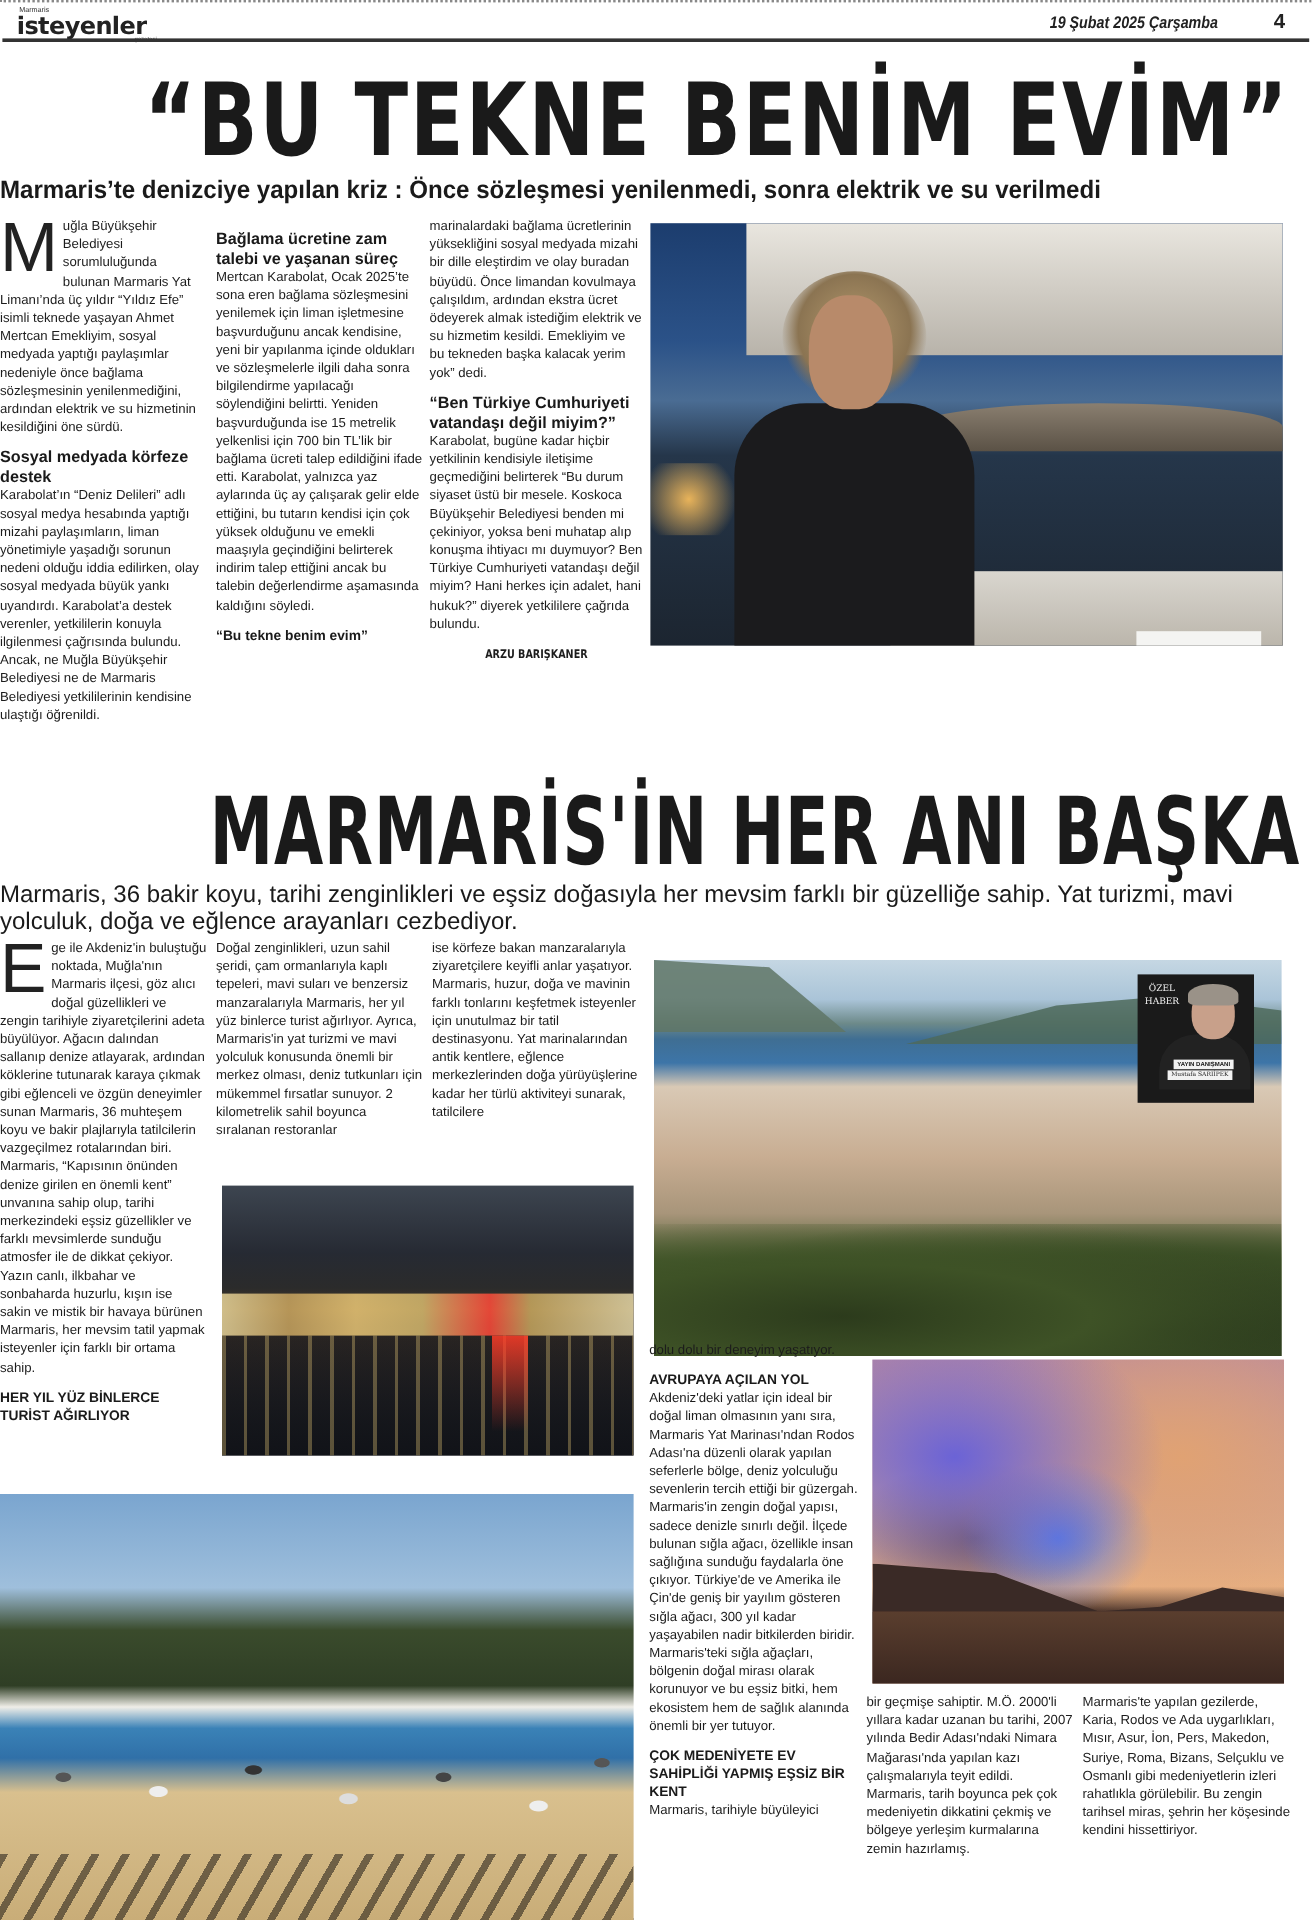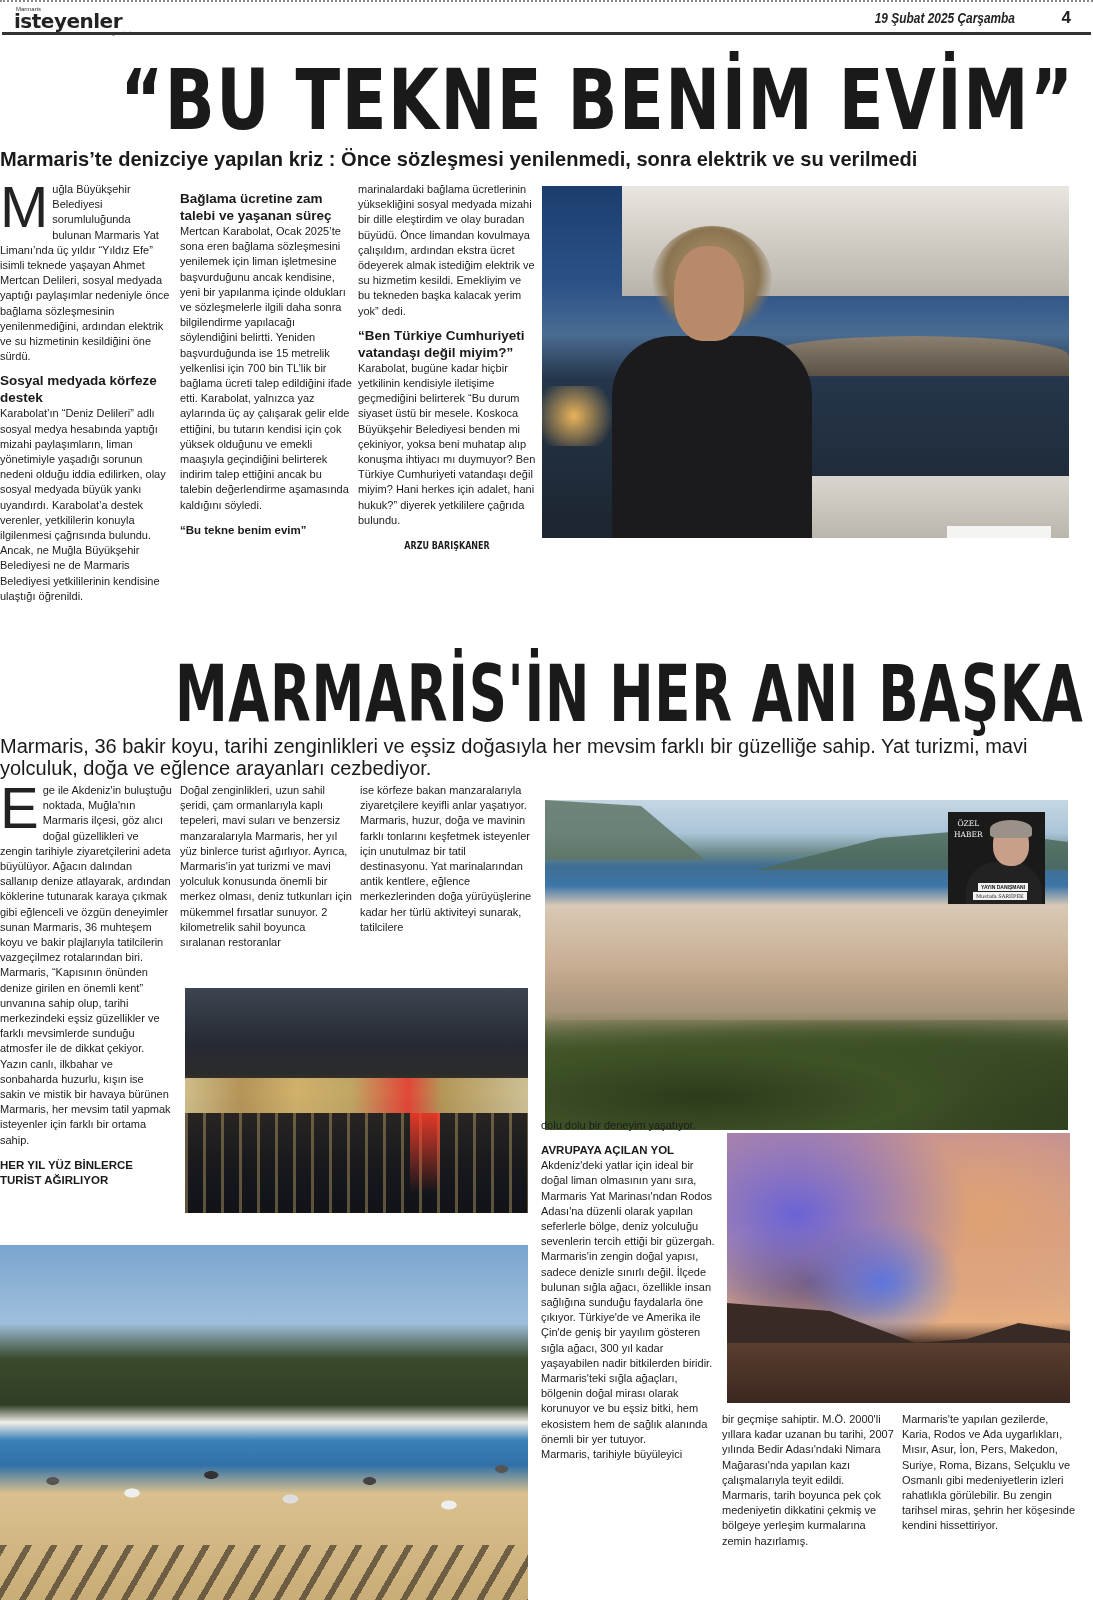--- a/index.html
+++ b/index.html
@@ -50,21 +50,21 @@
   .boat-photo .insta { position:absolute; left: 313px; top: 400px; background:#f4f4f2; padding: 2px 6px; font-size: 10px; color:#222; border-radius: 2px; }
   .boat-photo .insta .ig { display:inline-block; width: 10px; height: 10px; border: 2px solid #d4286f; border-radius: 3px; vertical-align: middle; margin-right: 3px; }
   .boat-photo .lights { position:absolute; left: 0; top: 200px; width: 80px; height: 60px; background: radial-gradient(circle at 40% 50%, #e8b35a 0%, rgba(232,179,90,0.3) 50%, rgba(0,0,0,0) 70%); }
 
   .panorama-photo { left: 545px; top: 800px; width: 523px; height: 330px;
      background:
        linear-gradient(180deg, #c5d7e3 0%, #aac4d8 10%, #6d8a8a 16%, #3f6e93 20%, #3d75a8 26%, #d9c9b5 32%, #c8ad92 50%, #a8957a 64%, #4b5e32 76%, #2f3f1f 100%); }
   .panorama-photo .mountain-l { position:absolute; left: 0; top: 0; width: 160px; height: 60px; background: #5f7566; clip-path: polygon(0 0, 60% 10%, 100% 100%, 0 100%); opacity: .85; }
   .panorama-photo .mountain-r { position:absolute; left: 210px; top: 30px; width: 313px; height: 40px; background: #4e6a5c; clip-path: polygon(0 100%, 40% 20%, 70% 0, 100% 30%, 100% 100%); opacity: .85; }
   .panorama-photo .trees { position:absolute; left: 0; top: 220px; width: 523px; height: 110px; background: radial-gradient(ellipse at 30% 70%, #2c3b1c 0%, #3e5226 40%, rgba(0,0,0,0) 80%), radial-gradient(ellipse at 80% 80%, #25331a 0%, #3a4d25 50%, rgba(0,0,0,0) 80%); }
-  .ozel-haber { left: 948px; top: 812px; width: 97px; height: 92px; background: #1a1a1a; }
+  .ozel-haber { left: 948px; top: 812px; width: 97px; height: 107px; background: #1a1a1a; }
   .ozel-haber .label { position:absolute; left: 6px; top: 6px; color: #f1f1f1; font-family: "DejaVu Serif", serif; font-size: 7.5px; line-height: 11px; text-align:center; }
   .ozel-haber .head { position:absolute; left: 45px; top: 12px; width: 36px; height: 42px; border-radius: 45%; background: #c8a08a; }
   .ozel-haber .hair2 { position:absolute; left: 42px; top: 8px; width: 42px; height: 18px; border-radius: 50% 50% 20% 20%; background: #9a9288; }
   .ozel-haber .body2 { position:absolute; left: 18px; top: 50px; width: 76px; height: 46px; border-radius: 30px 30px 0 0; background: #222; }
   .ozel-haber .tag1 { position:absolute; left: 30px; top: 71px; background:#f2f2f2; color:#111; font-size: 5px; font-weight:bold; padding: 1px 3px; }
   .ozel-haber .tag2 { position:absolute; left: 25px; top: 80px; background:#f2f2f2; color:#222; font-family: "DejaVu Serif", serif; font-size: 5px; padding: 1px 3px; }
 
   .night-photo { left: 185px; top: 988px; width: 343px; height: 225px;
      background: linear-gradient(180deg, #3d4550 0%, #262a33 25%, #2b2b2b 38%, #4a3b27 46%, #2a2522 52%, #1b1d24 100%); }
   .night-photo .shore { position:absolute; left: 0; top: 90px; width: 343px; height: 35px; background: linear-gradient(90deg, #e7d49a, #c9a560, #e9c676, #d6b96e, #ff4a3a 65%, #c8a860 75%, #e6d8a8); opacity: .85; }
@@ -118,21 +118,21 @@
 </div>
 <div class="abs date">19 Şubat 2025 Çarşamba</div>
 <div class="abs pageno">4</div>
 <div class="abs header-rule"></div>
 
 <div class="abs headline1">“BU TEKNE BENİM EVİM”</div>
 <div class="abs subhead1">Marmaris’te denizciye yapılan  kriz : Önce sözleşmesi yenilenmedi, sonra elektrik ve su verilmedi</div>
 
 <div class="abs col" id="c1">
   <span class="dropcap">M</span>
-  <p>uğla Büyükşehir Belediyesi sorumluluğunda bulunan Marmaris Yat Limanı’nda üç yıldır “Yıldız Efe” isimli teknede yaşayan Ahmet Mertcan Delileri, sosyal medyada yaptığı paylaşımlar nedeniyle önce bağlama sözleşmesinin yenilenmediğini, ardından elektrik ve su hizmetinin kesildiğini öne sürdü.</p>
+  <p>uğla Büyükşehir Belediyesi sorumluluğunda bulunan Marmaris Yat Limanı’nda üç yıldır “Yıldız Efe” isimli teknede yaşayan Ahmet Mertcan Emekliyim, sosyal medyada yaptığı paylaşımlar nedeniyle önce bağlama sözleşmesinin yenilenmediğini, ardından elektrik ve su hizmetinin kesildiğini öne sürdü.</p>
   <h3>Sosyal medyada körfeze destek</h3>
   <p>Karabolat’ın “Deniz Delileri” adlı sosyal medya hesabında yaptığı mizahi paylaşımların, liman yönetimiyle yaşadığı sorunun nedeni olduğu iddia edilirken, olay sosyal medyada büyük yankı uyandırdı. Karabolat’a destek verenler, yetkililerin konuyla ilgilenmesi çağrısında bulundu. Ancak, ne Muğla Büyükşehir Belediyesi ne de Marmaris Belediyesi yetkililerinin kendisine ulaştığı öğrenildi.</p>
 </div>
 
 <div class="abs col" id="c2">
   <h3 style="">Bağlama ücretine zam talebi ve yaşanan süreç</h3>
   <p>Mertcan Karabolat, Ocak 2025’te sona eren bağlama sözleşmesini yenilemek için liman işletmesine başvurduğunu ancak kendisine, yeni bir yapılanma içinde oldukları ve sözleşmelerle ilgili daha sonra bilgilendirme yapılacağı söylendiğini belirtti. Yeniden başvurduğunda ise 15 metrelik yelkenlisi için 700 bin TL’lik bir bağlama ücreti talep edildiğini ifade etti. Karabolat, yalnızca yaz aylarında üç ay çalışarak gelir elde ettiğini, bu tutarın kendisi için çok yüksek olduğunu ve emekli maaşıyla geçindiğini belirterek indirim talep ettiğini ancak bu talebin değerlendirme aşamasında kaldığını söyledi.</p>
   <h4>“Bu tekne benim evim”</h4>
 </div>
 
@@ -206,20 +206,21 @@
 
 <div class="abs img pigeon-photo">
   <div class="birds"></div>
   <div class="shadows"></div>
 </div>
 
 <div class="abs col" id="c7">
   <p>dolu dolu bir deneyim yaşatıyor.</p>
   <h4>AVRUPAYA AÇILAN YOL</h4>
   <p>Akdeniz'deki yatlar için ideal bir doğal liman olmasının yanı sıra, Marmaris Yat Marinası'ndan Rodos Adası'na düzenli olarak yapılan seferlerle bölge, deniz yolculuğu sevenlerin tercih ettiği bir güzergah. Marmaris'in zengin doğal yapısı, sadece denizle sınırlı değil. İlçede bulunan sığla ağacı, özellikle insan sağlığına sunduğu faydalarla öne çıkıyor. Türkiye'de ve Amerika ile Çin'de geniş bir yayılım gösteren sığla ağacı, 300 yıl kadar yaşayabilen nadir bitkilerden biridir. Marmaris'teki sığla ağaçları, bölgenin doğal mirası olarak korunuyor ve bu eşsiz bitki, hem ekosistem hem de sağlık alanında önemli bir yer tutuyor.</p>
+  <h4>ÇOK MEDENİYETE EV SAHİPLİĞİ YAPMIŞ EŞSİZ BİR KENT</h4>
   <p>Marmaris, tarihiyle büyüleyici</p>
 </div>
 
 <div class="abs img sunset-photo">
   <div class="hills"></div>
   <div class="sea"></div>
 </div>
 
 <div class="abs col" id="c8">
   <p>bir geçmişe sahiptir. M.Ö. 2000'li yıllara kadar uzanan bu tarihi, 2007 yılında Bedir Adası'ndaki Nimara Mağarası'nda yapılan kazı çalışmalarıyla teyit edildi. Marmaris, tarih boyunca pek çok medeniyetin dikkatini çekmiş ve bölgeye yerleşim kurmalarına zemin hazırlamış.</p>

